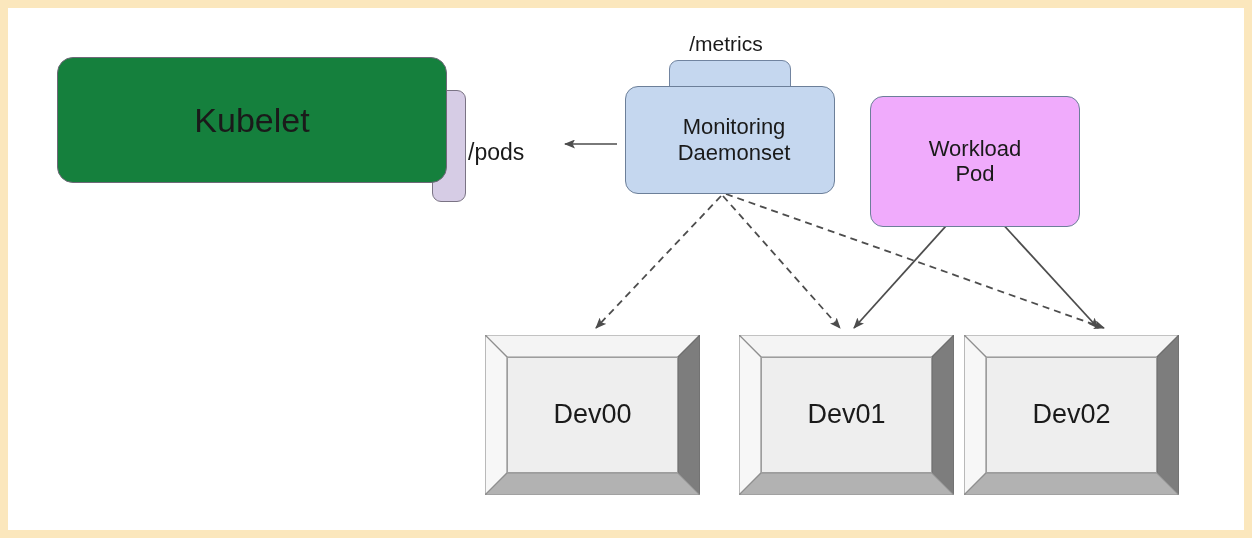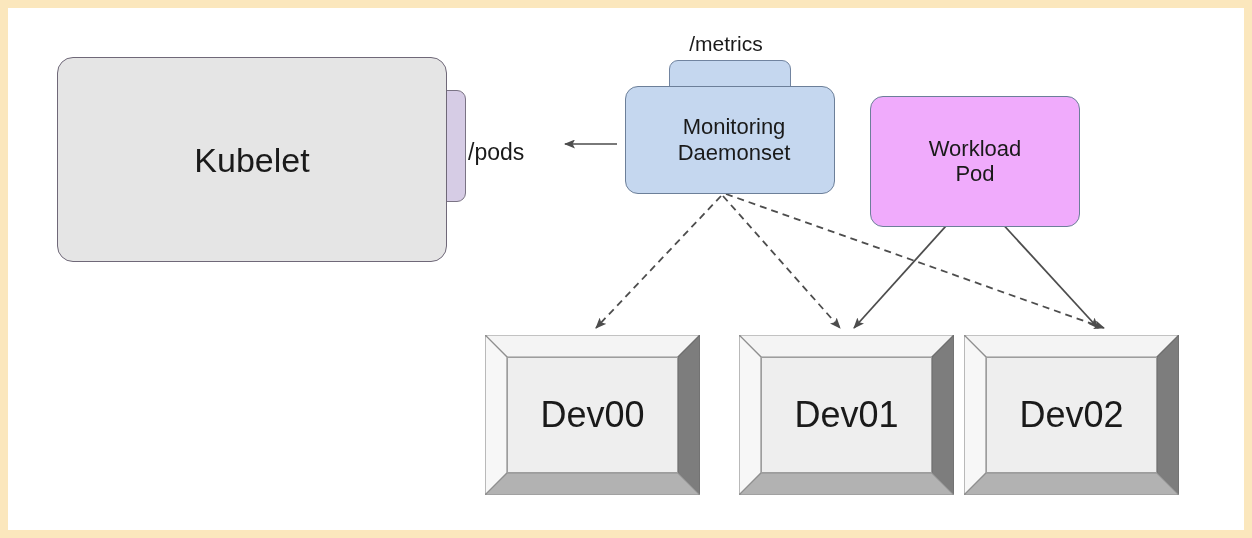--- a/index.html
+++ b/index.html
@@ -62,22 +62,22 @@
     background: #d6cce5;
     border: 1.6px solid #7a7384;
     border-radius: 9px;
     box-sizing: border-box;
   }
   #kubelet-box {
     position: absolute;
     left: 0px;
     top: 0px;
     width: 390px;
-    height: 205px;
-    background: #e5e5e5;
+    height: 126px;
+    background: #15803d;
     border: 1.6px solid #6f6878;
     border-radius: 16px;
     box-sizing: border-box;
   }
   #kubelet-box .node-label {
     font-size: 34px;
   }
 
   
   #monitoring-group {
@@ -169,21 +169,21 @@
     position: absolute;
     left: 22px;
     top: 22px;
     right: 22px;
     bottom: 22px;
     background: #eeeeee;
     border: 1.2px solid #9d9d9d;
     box-sizing: border-box;
   }
   .device .node-label {
-    font-size: 36px;
+    font-size: 27px;
   }
 </style>
 </head>
 <body>
 
 <div id="canvas">
 
   <svg id="edges" viewBox="0 0 1236 522">
     <defs>
       <marker id="arrowSolid" markerWidth="11" markerHeight="9" refX="10" refY="4.5" orient="auto" markerUnits="userSpaceOnUse">

